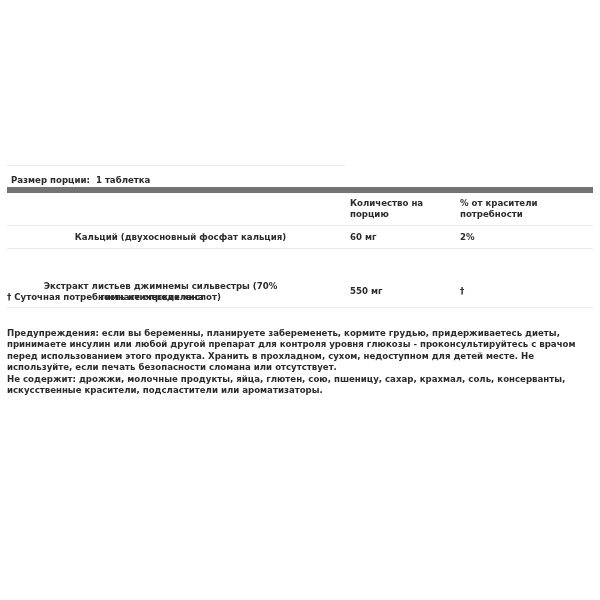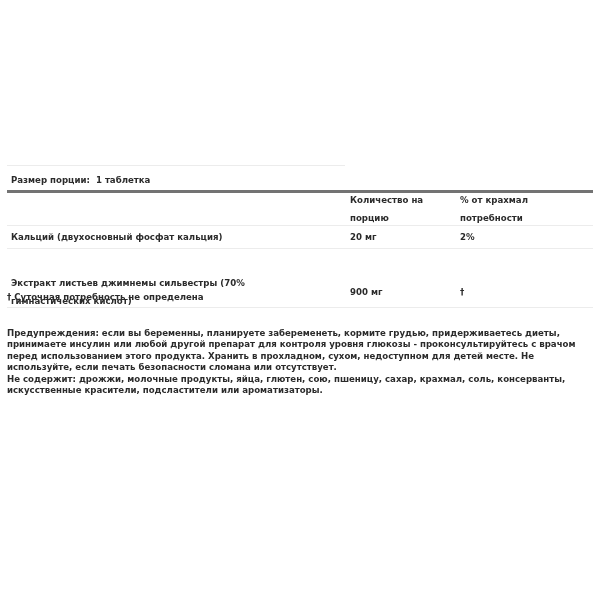--- a/index.html
+++ b/index.html
@@ -19,21 +19,21 @@
     }
     .panel {
       position: absolute;
       left: 7px;
       top: 166px;
       width: 586px;
     }
     .serving {
       width: 338px;
       border-top: 1px solid #ececec;
-      border-bottom: 3px solid #737373;
+      border-bottom: 6px solid #737373;
       padding: 9px 0 8px 4px;
       box-sizing: border-box;
       height: 27px;
       width: 586px;
       position: relative;
     }
     .serving::before {
       content: "";
       position: absolute;
       left: 0; top: -1px;
@@ -44,22 +44,22 @@
     .serving { border-top: none; }
     .row {
       display: flex;
       border-bottom: 1px solid #ececec;
       box-sizing: border-box;
       align-items: center;
     }
     .row.header { height: 33px; align-items: center; }
     .row.r1 { height: 23px; }
     .row.r2 { height: 32px; margin-top: 27px; }
-    .cell { box-sizing: border-box; line-height: 18px; }
-    .c1 { width: 343px; padding-left: 4px; }
+    .cell { box-sizing: border-box; line-height: 11px; }
+    .c1 { width: 343px; padding-left: 4px; text-align: center; }
     .c2 { width: 110px; }
     .c3 { width: 133px; }
     .footnote {
       position: absolute;
       left: 7px;
       top: 292px;
       width: 586px;
     }
     .para {
       line-height: 11.5px;
@@ -73,32 +73,32 @@
 
 <div class="panel">
   <div class="serving">
     <span>Размер порции:</span>&nbsp;
     <span>1 таблетка</span>
   </div>
 
   <div class="row header">
     <div class="cell c1"></div>
     <div class="cell c2">Количество на порцию</div>
-    <div class="cell c3">% от крахмал потребности</div>
+    <div class="cell c3">% от красители потребности</div>
   </div>
 
   <div class="row r1">
     <div class="cell c1">Кальций (двухосновный фосфат кальция)</div>
-    <div class="cell c2">20 мг</div>
+    <div class="cell c2">60 мг</div>
     <div class="cell c3">2%</div>
   </div>
 
   <div class="row r2">
     <div class="cell c1" style="padding-right:40px;">Экстракт листьев джимнемы сильвестры (70% гимнастических кислот)</div>
-    <div class="cell c2">900 мг</div>
+    <div class="cell c2">550 мг</div>
     <div class="cell c3">†</div>
   </div>
 </div>
 
 <div class="footnote">
   <p class="para p-dagger">† Суточная потребность не определена</p>
   <p class="para">Предупреждения: если вы беременны, планируете забеременеть, кормите грудью, придерживаетесь диеты, принимаете инсулин или любой другой препарат для контроля уровня глюкозы - проконсультируйтесь с врачом перед использованием этого продукта. Хранить в прохладном, сухом, недоступном для детей месте. Не используйте, если печать безопасности сломана или отсутствует.</p>
   <p class="para p-gap">Не содержит: дрожжи, молочные продукты, яйца, глютен, сою, пшеницу, сахар, крахмал, соль, консерванты, искусственные красители, подсластители или ароматизаторы.</p>
 </div>
 

